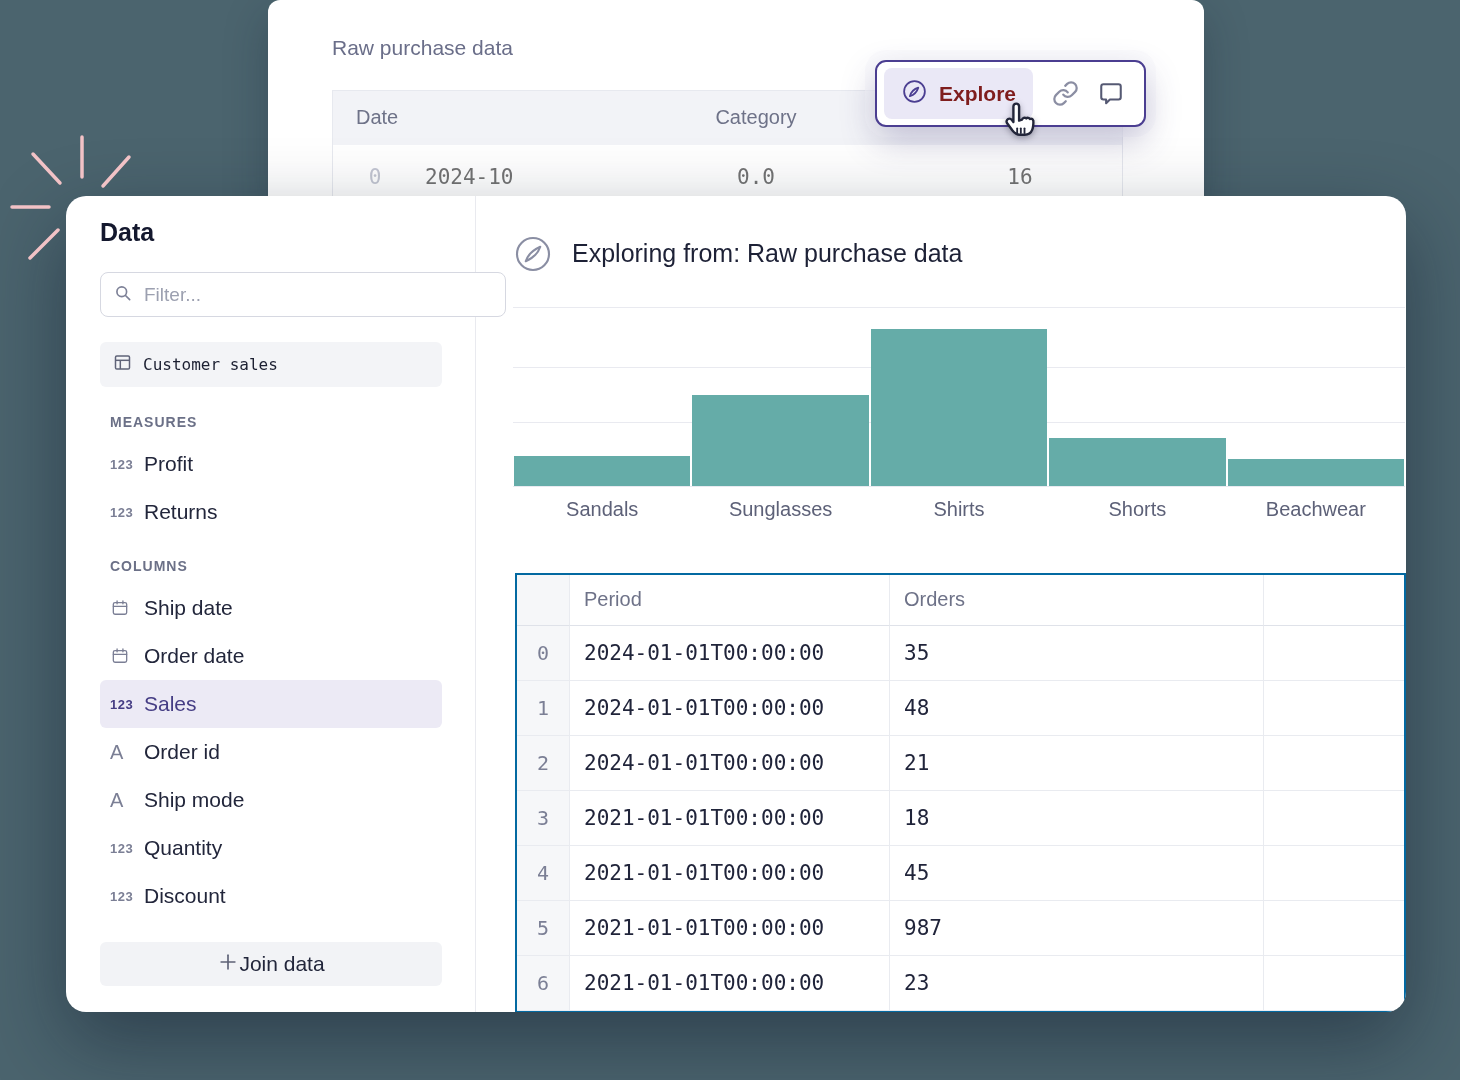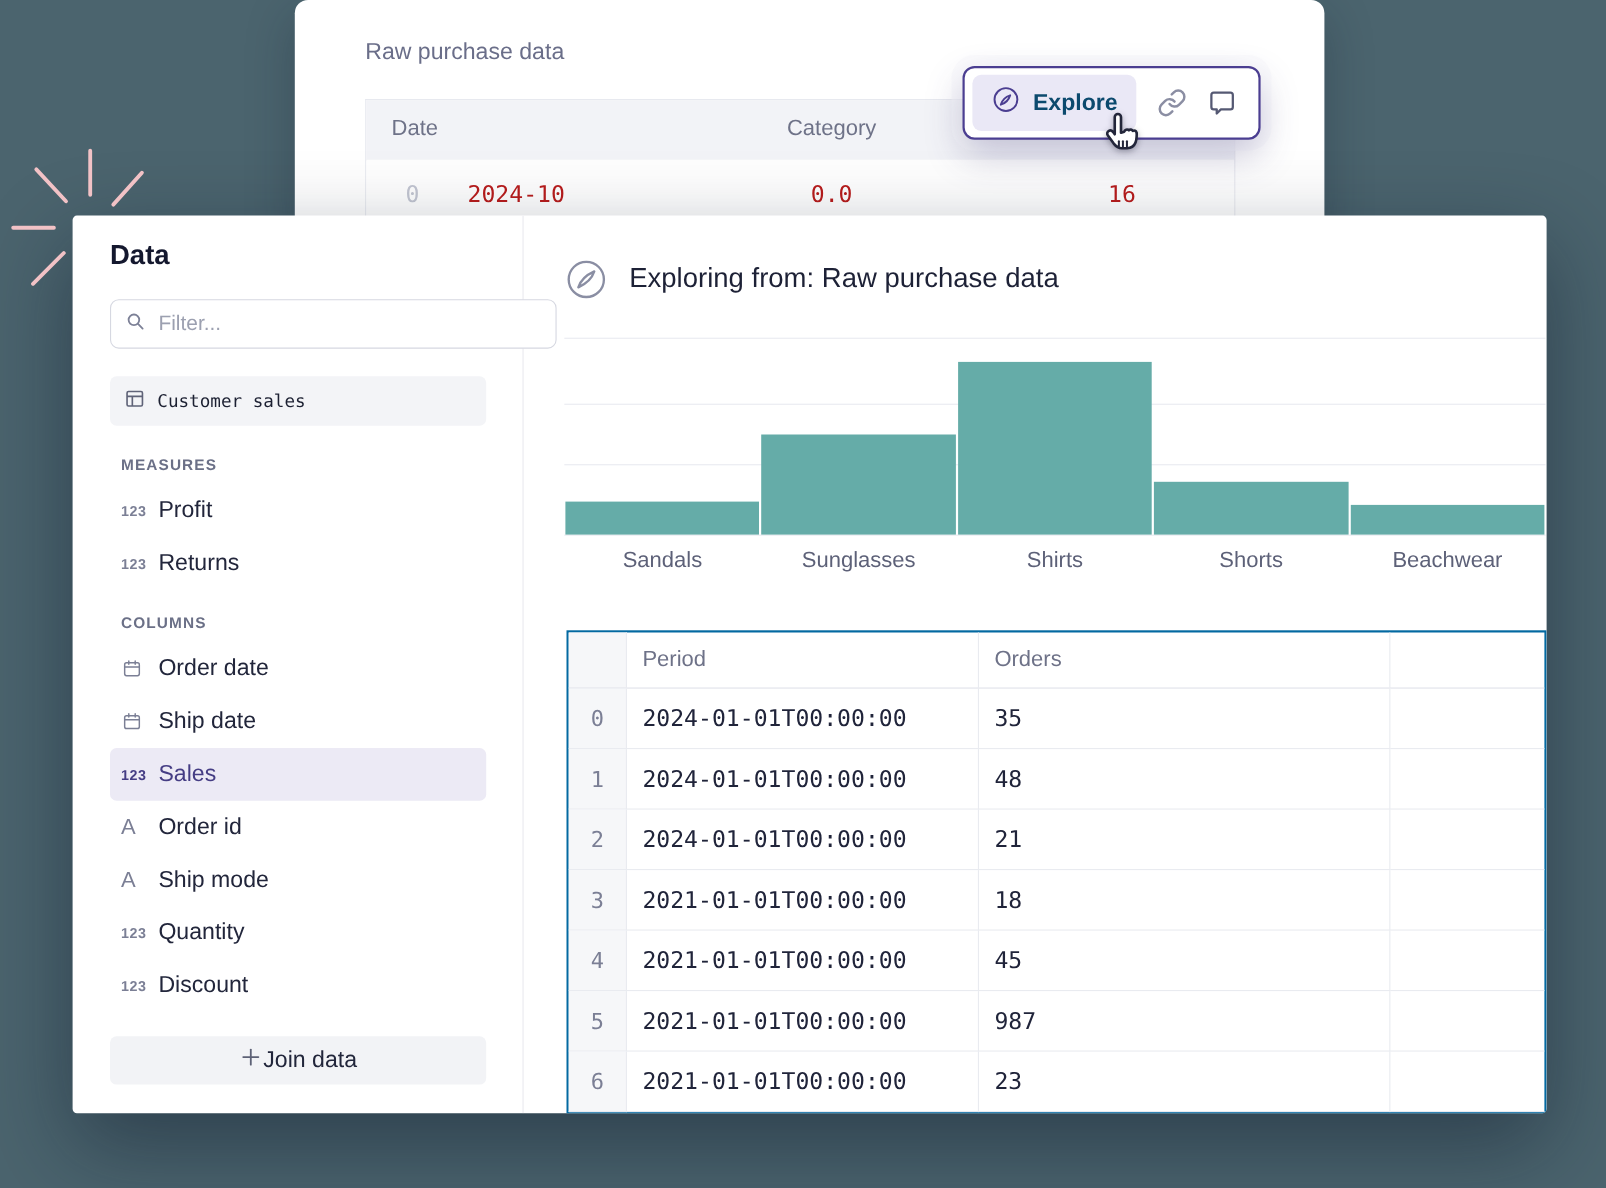--- a/index.html
+++ b/index.html
@@ -12,40 +12,40 @@
            border-radius:12px;box-shadow:0 16px 44px rgba(18,28,48,.28);}
   .bg-title{position:absolute;left:64px;top:36px;font-size:21px;color:#6a6e89;}
   .bg-table{position:absolute;left:64px;top:90px;width:791px;height:120px;
             border:1px solid #e7e9ef;border-bottom:none;box-sizing:border-box;}
   .bg-thead{position:absolute;left:0;top:0;right:0;height:54px;background:#f2f3f7;
             border-bottom:1px solid #e3e5eb;}
   .bg-th{position:absolute;top:15px;font-size:20px;color:#6e7288;}
   .bg-th.c1{left:23px;}
   .bg-th.c2{left:423px;transform:translateX(-50%);}
   .bg-trow{position:absolute;left:0;top:54px;right:0;height:66px;background:#fff;}
-  .bg-td{position:absolute;top:20px;font-size:21px;color:#b91c1c;}
+  .bg-td{position:absolute;top:20px;font-size:21px;color:#737373;}
   .bg-td.idx{left:42px;transform:translateX(-50%);color:#c3c6d2;}
   .bg-td.date{left:92px;}
   .bg-td.cat{left:423px;transform:translateX(-50%);}
   .bg-td.val{left:687px;transform:translateX(-50%);}
 
   
   .toolbar{position:absolute;left:875px;top:60px;width:271px;height:67px;background:#fff;
            border:2px solid #4b3e91;border-radius:11px;box-sizing:border-box;
            display:flex;align-items:center;padding:0 10px 0 7px;
            box-shadow:0 14px 34px rgba(64,56,120,.28),0 0 0 10px rgba(248,248,252,.55);}
   .explore-btn{display:flex;align-items:center;gap:11px;height:51px;padding:0 17px;
                background:#eae8f6;border-radius:8px;border:none;cursor:pointer;
-               color:#0c4a6e;font-size:21px;font-weight:700;font-family:inherit;}
+               color:#7f1d1d;font-size:21px;font-weight:700;font-family:inherit;}
   .tb-icon{display:flex;align-items:center;justify-content:center;margin-left:19px;cursor:pointer;}
   .tb-icon svg{display:block;}
 
   
   .modal{position:absolute;left:66px;top:196px;width:1340px;height:816px;background:#fff;
-         border-radius:4px;box-shadow:0 30px 80px rgba(12,22,40,.45);display:flex;overflow:hidden;}
+         border-radius:20px;box-shadow:0 30px 80px rgba(12,22,40,.45);display:flex;overflow:hidden;}
 
   
   .sidebar{position:relative;width:410px;flex:0 0 410px;border-right:1px solid #e9eaef;box-sizing:border-box;}
   .sb-title{position:absolute;left:34px;top:22px;font-size:25px;font-weight:700;color:#14182e;}
   .filter-box{position:absolute;left:34px;top:76px;width:406px;height:45px;box-sizing:border-box;
               border:1px solid #d6d8e1;border-radius:8px;display:flex;align-items:center;padding:0 12px;gap:9px;background:#fff;}
   .filter-box input{border:none;outline:none;flex:1;font-size:19px;color:#2a2e44;
                     font-family:inherit;background:transparent;}
   .filter-box input::placeholder{color:#9ca0b0;}
   .dataset-row{position:absolute;left:34px;top:146px;width:342px;height:45px;box-sizing:border-box;
@@ -188,32 +188,32 @@
       <div class="side-list" id="columns-list">
           <div class="side-item">
             <span class="si-ic">
               <svg width="20" height="20" viewBox="0 0 24 24" fill="none" stroke="currentColor" stroke-width="1.6" stroke-linecap="round">
                 <rect x="4" y="5.5" width="16" height="14" rx="2"></rect>
                 <line x1="4" y1="10" x2="20" y2="10"></line>
                 <line x1="8.5" y1="3.5" x2="8.5" y2="7"></line>
                 <line x1="15.5" y1="3.5" x2="15.5" y2="7"></line>
               </svg>
             </span>
-            <span class="si-label">Order date</span>
+            <span class="si-label">Ship date</span>
           </div>
           <div class="side-item">
             <span class="si-ic">
               <svg width="20" height="20" viewBox="0 0 24 24" fill="none" stroke="currentColor" stroke-width="1.6" stroke-linecap="round">
                 <rect x="4" y="5.5" width="16" height="14" rx="2"></rect>
                 <line x1="4" y1="10" x2="20" y2="10"></line>
                 <line x1="8.5" y1="3.5" x2="8.5" y2="7"></line>
                 <line x1="15.5" y1="3.5" x2="15.5" y2="7"></line>
               </svg>
             </span>
-            <span class="si-label">Ship date</span>
+            <span class="si-label">Order date</span>
           </div>
           <div class="side-item sel">
             <span class="si-ic">
               <span class="num-ic">123</span>
             </span>
             <span class="si-label">Sales</span>
           </div>
           <div class="side-item">
             <span class="si-ic">
               <span class="a-ic">A</span>

